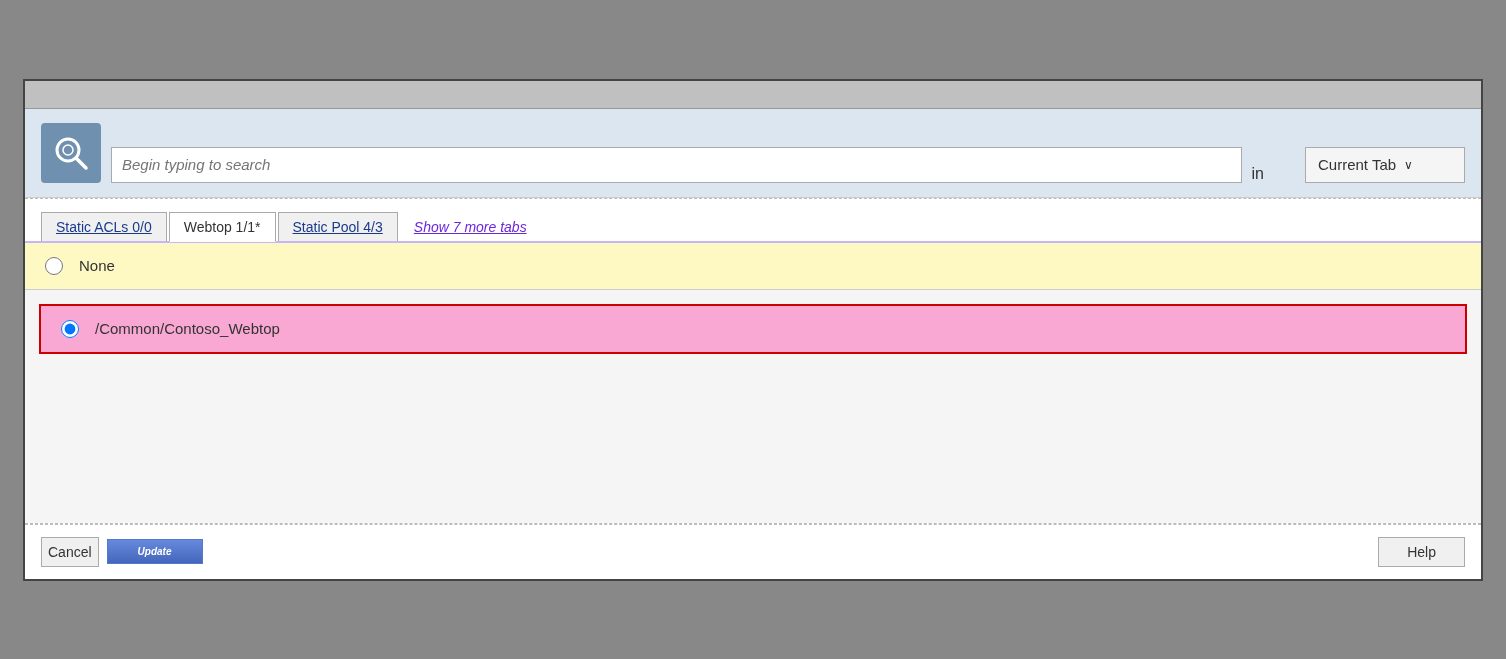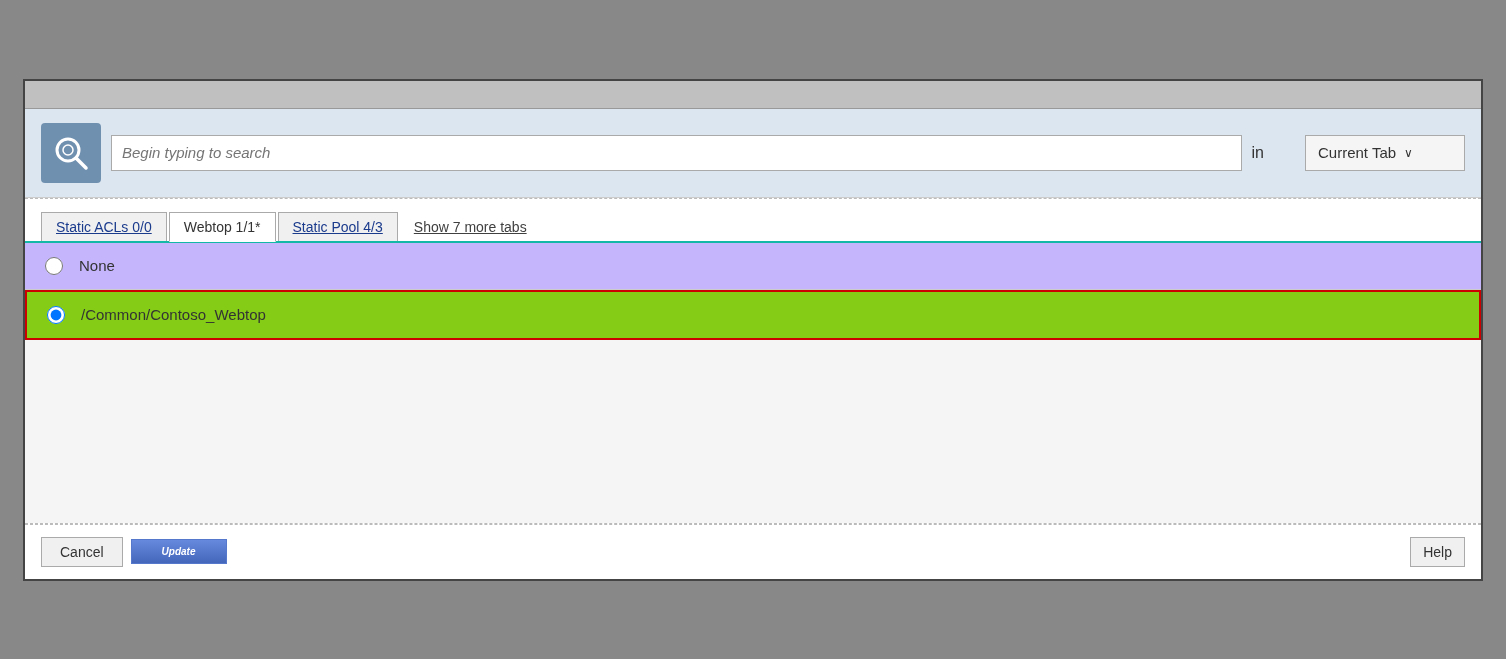--- a/index.html
+++ b/index.html
@@ -22,21 +22,21 @@
     }
     .title-bar {
       height: 28px;
       background: #c0c0c0;
       border-bottom: 1px solid #999;
     }
     .search-bar {
       background: #dce6f0;
       padding: 14px 16px;
       display: flex;
-      align-items: center;
+      align-items: flex-end;
       gap: 10px;
       border-bottom: 1px solid #ccc;
     }
     .search-icon-box {
       width: 60px;
       height: 60px;
       background: #7090b0;
       border-radius: 4px;
       display: flex;
       align-items: center;
@@ -76,21 +76,21 @@
       cursor: pointer;
       flex-shrink: 0;
       min-width: 160px;
       margin-left: 31px;
     }
     .scope-dropdown span.arrow {
       font-size: 12px;
     }
     .tabs-area {
       padding: 12px 16px 0 16px;
-      border-bottom: 2px solid #14b8a6;
+      border-bottom: 2px solid #c4b5fd;
       display: flex;
       align-items: flex-end;
       gap: 0;
     }
     .tab {
       border: 1px solid #aaa;
       border-bottom: none;
       padding: 6px 14px;
       font-size: 14px;
       color: #1a3a8c;
@@ -105,43 +105,44 @@
       color: #333;
       text-decoration: none;
       font-weight: normal;
       border-bottom: 1px solid #fff;
       position: relative;
       bottom: -1px;
       z-index: 1;
     }
     .show-more-link {
       font-size: 14px;
-      color: #404040;
+      color: #6d28d9;
       text-decoration: underline;
       cursor: pointer;
       padding: 6px 14px;
       white-space: nowrap;
+      font-style: italic;
     }
     .content-area {
       flex: 1;
       min-height: 280px;
       background: #f5f5f5;
     }
     .radio-row {
       display: flex;
       align-items: center;
       gap: 16px;
       padding: 14px 20px;
-      background: #c4b5fd;
+      background: #fef9c3;
       border-bottom: 1px solid #ccc;
     }
     .radio-row.selected-row {
-      background: #84cc16;
+      background: #f9a8d4;
       border: 2px solid #cc0000;
-      margin: 0;
+      margin: 14px;
     }
     .radio-row input[type="radio"] {
       width: 18px;
       height: 18px;
       cursor: pointer;
     }
     .radio-label {
       font-size: 15px;
       color: #333;
     }
@@ -154,39 +155,39 @@
       border-top: 1px dashed #bbb;
       padding: 12px 16px;
       display: flex;
       align-items: center;
       gap: 8px;
       background: #fff;
     }
     .btn-cancel {
       border: 1px solid #aaa;
       background: #f0f0f0;
-      padding: 6px 18px;
+      padding: 6px 6px;
       font-size: 14px;
       cursor: pointer;
       color: #333;
     }
     .btn-update {
       border: 1px solid #5577cc;
       background: linear-gradient(to bottom, #6688dd, #4466bb);
       padding: 6px 30px;
       font-size: 10px;
       cursor: pointer;
       color: #fff;
       font-weight: bold;
       font-style: italic;
     }
     .btn-help {
       border: 1px solid #aaa;
       background: #f0f0f0;
-      padding: 6px 12px;
+      padding: 6px 28px;
       font-size: 14px;
       cursor: pointer;
       color: #333;
       margin-left: auto;
     }
   </style>
 </head>
 <body>
 
 <div class="dialog">

